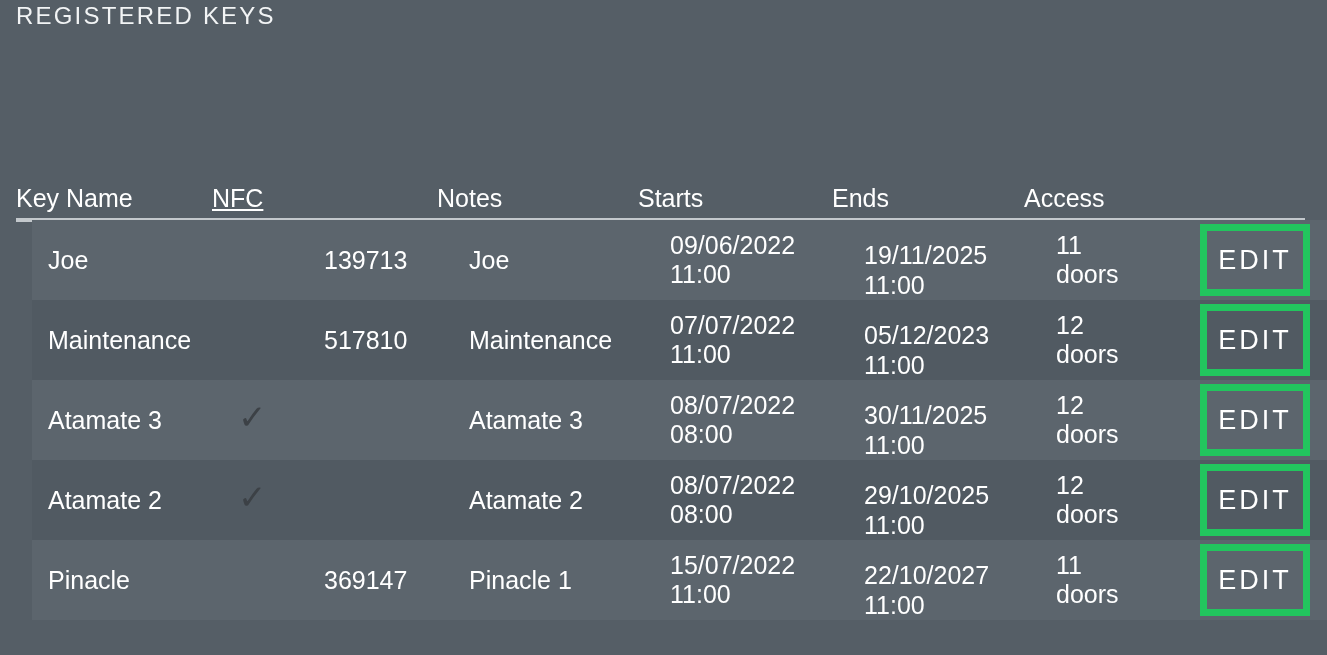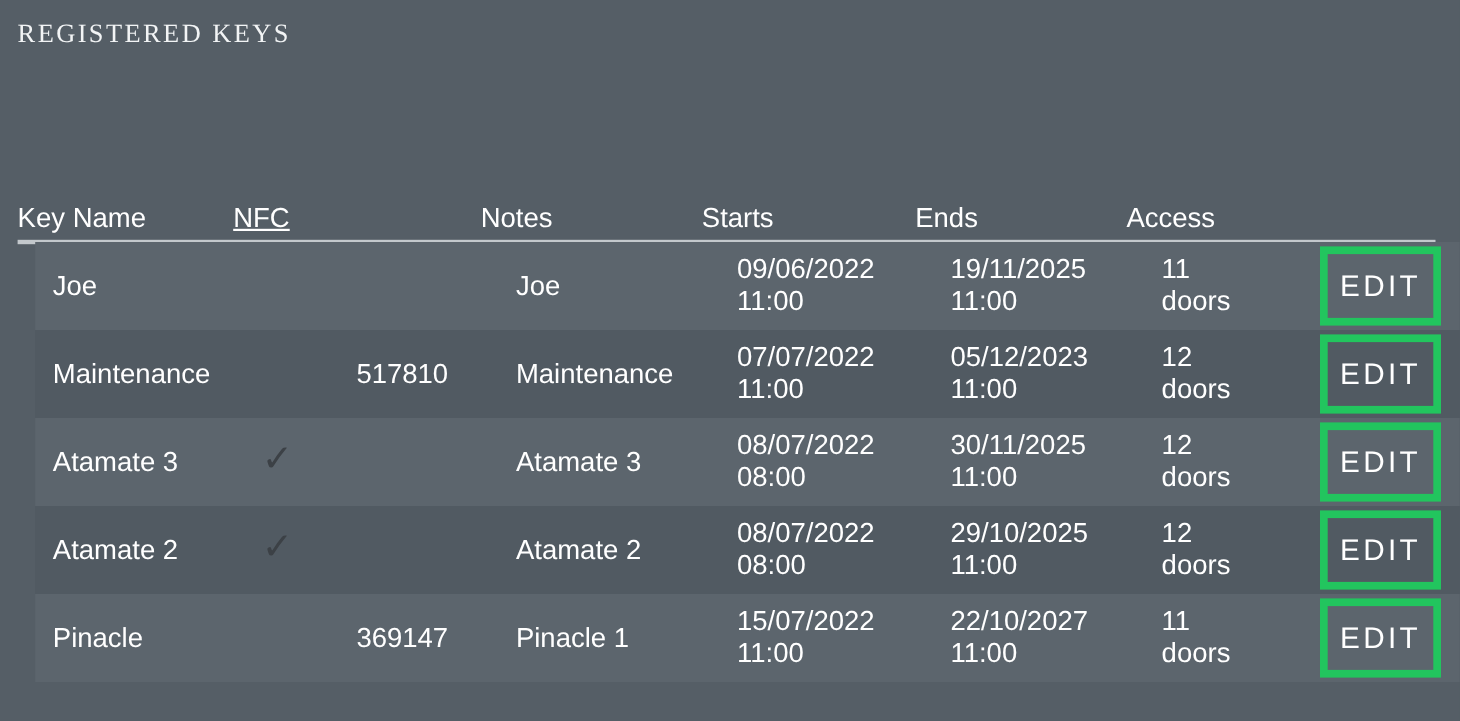--- a/index.html
+++ b/index.html
@@ -13,27 +13,26 @@
     font-family: "Liberation Sans", sans-serif;
     color: #ffffff;
     overflow: hidden;
     position: relative;
   }
 
   
   .page-title {
     position: absolute;
     left: 16px;
-    top: 18px;
+    top: 2px;
     font-size: 24px;
     letter-spacing: 2.2px;
     color: #f2f4f5;
     font-weight: 400;
     white-space: nowrap;
-    font-family: Liberation Serif, serif;
   }
 
   
   .keys-table {
     position: absolute;
     left: 0;
     top: 108px;
     width: 1327px;
   }
 
@@ -92,21 +91,21 @@
     font-size: 25px;
     color: #ffffff;
     line-height: 1.15;
     font-weight: 400;
   }
   .cell.c-keyname { left: 16px;  width: 190px; }
   .cell.c-nfc     { left: 206px; width: 80px; justify-content: flex-start; }
   .cell.c-keypad  { left: 292px; width: 140px; }
   .cell.c-notes   { left: 437px; width: 195px; }
   .cell.c-starts  { left: 638px; width: 190px; }
-  .cell.c-ends    { left: 832px; width: 190px; }
+  .cell.c-ends    { left: 832px; width: 190px; align-items: flex-end; }
   .cell.c-access  { left: 1024px; width: 130px; justify-content: center; text-align: center; }
 
   .twoline {
     white-space: pre-line;
     display: block;
     line-height: 1.18;
   }
   .cell.c-access .twoline { text-align: left; width: 100%; }
 
   
@@ -161,20 +160,23 @@
 
     <div class="table-body">
 
       <div class="row odd">
         <div class="cell c-keyname">
             <span>Joe</span>
           </div>
         <div class="cell c-nfc">
             <span class="nfc-check"></span>
           </div>
+        <div class="cell c-keypad">
+            <span>139713</span>
+          </div>
         <div class="cell c-notes">
             <span>Joe</span>
           </div>
         <div class="cell c-starts">
             <span class="twoline">09/06/2022
 11:00</span>
           </div>
         <div class="cell c-ends">
             <span class="twoline">19/11/2025
 11:00</span>

